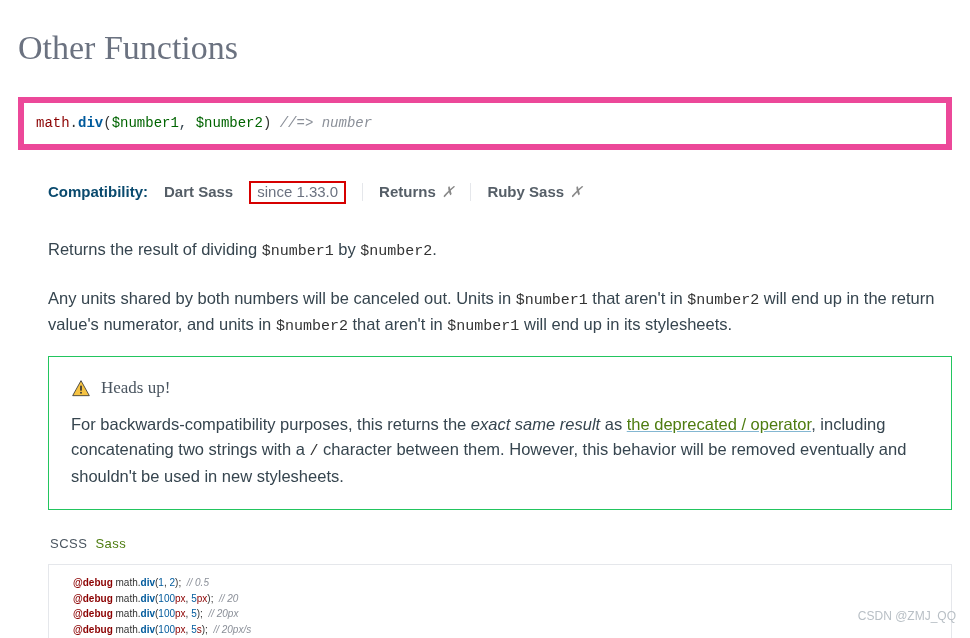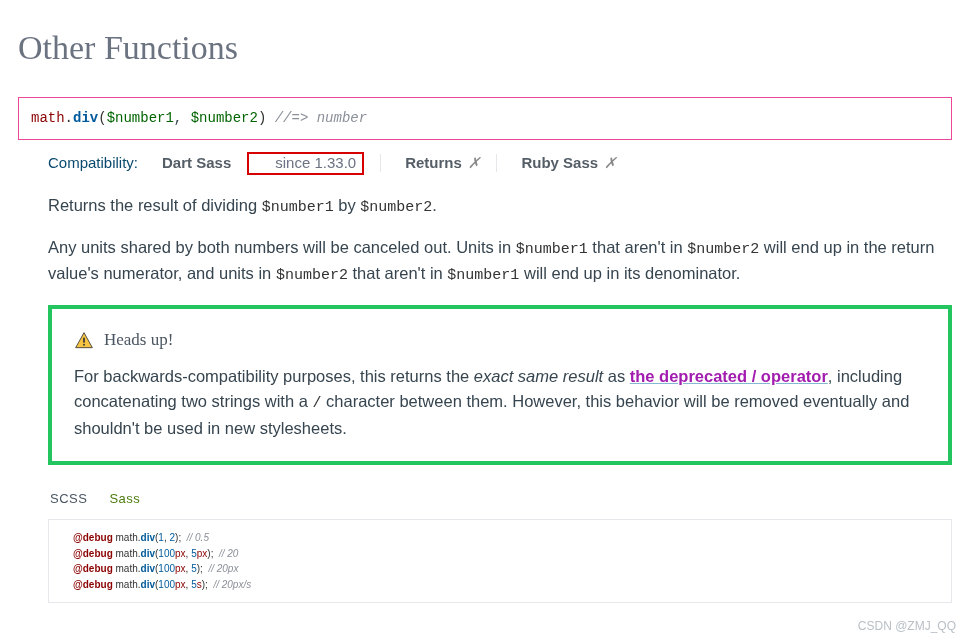--- a/index.html
+++ b/index.html
@@ -14,91 +14,90 @@
     }
     .page-title {
       font-family: "Palatino Linotype", "Book Antiqua", Georgia, serif;
       font-weight: 400;
       font-size: 34px;
       color: #6b7280;
       margin-bottom: 22px;
       margin-top: 4px;
     }
     .signature-box {
-      border: 1px solid #ec4899;
+      border: 6px solid #ec4899;
       padding: 10px 12px;
       font-family: "NSimSun", "SimSun", "Consolas", "Courier New", monospace;
       font-size: 14px;
-      margin-bottom: 5px;
+      margin-bottom: 24px;
     }
     .signature-box .ns { color: #8b0000; }
     .signature-box .dot { color: #333; }
     .signature-box .fn { font-weight: 700; color: #005a9c; }
     .signature-box .paren { color: #333; }
     .signature-box .var { color: #006400; }
     .signature-box .comment { color: #8a8f98; font-style: italic; }
     .content { padding: 0 0 0 30px; }
     .compat {
       display: flex;
       align-items: center;
       gap: 16px;
       font-size: 15px;
       padding: 6px 0 10px 0;
     }
     .compat-label { font-weight: 700; color: #0b4f6c; color:#0a4a6a; color:#0a3d62; color:#0a4a6e; }
     .compat-label { color: #0a4a6e; }
-    .compat-item { color: #555e67; font-weight: 600; margin-left: 8px; }
+    .compat-item { color: #555e67; font-weight: 600; }
     .compat-x { color: #888; font-style: italic; margin-left: 6px; font-weight: 400; }
     .divider { width: 1px; height: 18px; background: #e5e7eb; }
     .highlight-box {
       border: 2px solid #d60000;
       padding: 0 6px 1px 6px;
       display: inline-block;
       line-height: 1.2;
     }
-    .compat .since { color: #6b7280; font-weight: 400; margin-left: 20px; }
+    .compat .since { color: #6b7280; font-weight: 400; }
     p.body-text {
-      margin: 8px 0 16px 0;
+      margin: 23px 0 16px 0;
       font-size: 16.5px;
       color: #36454f;
     }
     code.inl {
       font-family: "NSimSun", "SimSun", "Courier New", monospace;
       font-size: 15px;
       color: #333;
     }
     .callout {
-      border: 4px solid #22c55e;
+      border: 1px solid #22c55e;
       padding: 18px 22px 20px 22px;
       margin: 18px 0 24px 0;
     }
     .callout-head {
       display: flex;
       align-items: center;
       gap: 10px;
       margin-bottom: 10px;
     }
     .warn-icon svg { display:block; }
     .callout-title {
       font-family: "Palatino Linotype", Georgia, serif;
       font-size: 17px;
       color: #4a5560;
     }
     .callout p { font-size: 16.5px; color: #36454f; }
     .callout em.ital { }
     .callout a.depr {
-      color: #a21caf;
+      color: #4d7c0f;
       text-decoration: underline;
       text-decoration-color: rgba(10,111,165,0.5);
       cursor: pointer;
-      font-weight: bold;
     }
     .tabs {
       display: flex;
-      gap: 22px;
+      gap: 8px;
       font-size: 13px;
       letter-spacing: 0.5px;
       margin-bottom: 10px;
       padding-left: 2px;
     }
     .tab {
       color: #4a5560;
       text-transform: none;
       cursor: pointer;
     }
@@ -114,54 +113,54 @@
     .code-block .kw { color: #8b0000; font-weight: 700; }
     .code-block .mod { color: #333; }
     .code-block .fn2 { color: #005a9c; font-weight: 700; }
     .code-block .paren { color:#333; }
     .code-block .num { color: #005a9c; }
     .code-block .unit { color: #8b0000; }
     .code-block .sep { color:#333; }
     .code-block .cmt { color: #8a8f98; font-style: italic; }
     .watermark {
       position: fixed;
-      bottom: 2px;
+      bottom: 12px;
       right: 14px;
       font-size: 12px;
       color: #b8bfc5;
       font-family: "Segoe UI", sans-serif;
     }
     .compat-label{color:#0a4a6e;}
   </style>
 </head>
 <body>
 
 <h1 class="page-title">Other Functions</h1>
 
 <div class="signature-box">
   <span class="ns">math</span><span class="dot">.</span><span class="fn">div</span><span class="paren">(</span><span class="var">$number1</span><span class="sep">, </span><span class="var">$number2</span><span class="paren">)</span> <span class="comment">//=&gt; number</span>
 </div>
 
 <div class="content">
   <div class="compat">
-    <span class="compat-label" style="color:#0a4a6e;font-weight:400">Compatibility:</span>
+    <span class="compat-label" style="color:#0a4a6e;font-weight:700">Compatibility:</span>
     <span class="compat-item">Dart Sass</span>
     <span class="highlight-box"><span class="since">since 1.33.0</span></span>
     <span class="divider"></span>
     <span class="compat-item"><span>Returns</span><span class="compat-x">✗</span></span>
     <span class="divider"></span>
     <span class="compat-item"><span>Ruby Sass</span><span class="compat-x">✗</span></span>
   </div>
 
   <p class="body-text">
     <span>Returns the result of dividing </span><code class="inl">$number1</code><span> by </span><code class="inl">$number2</code><span>.</span>
   </p>
 
   <p class="body-text">
-    <span>Any units shared by both numbers will be canceled out. Units in </span><code class="inl">$number1</code><span> that aren't in </span><code class="inl">$number2</code><span> will end up in the return value's numerator, and units in </span><code class="inl">$number2</code><span> that aren't in </span><code class="inl">$number1</code><span> will end up in its denominator.</span>
+    <span>Any units shared by both numbers will be canceled out. Units in </span><code class="inl">$number1</code><span> that aren't in </span><code class="inl">$number2</code><span> will end up in the return value's numerator, and units in </span><code class="inl">$number2</code><span> that aren't in </span><code class="inl">$number1</code><span> will end up in its stylesheets.</span>
   </p>
 
   <div class="callout">
     <div class="callout-head">
       <span class="warn-icon">
         <svg width="20" height="20" viewBox="0 0 24 24">
           <path d="M12 2 L22 20 L2 20 Z" fill="#f6c343" stroke="#333" stroke-width="1"></path>
           <rect x="11" y="8" width="2" height="6" fill="#333"></rect>
           <rect x="11" y="15.5" width="2" height="2" fill="#333"></rect>
         </svg>

